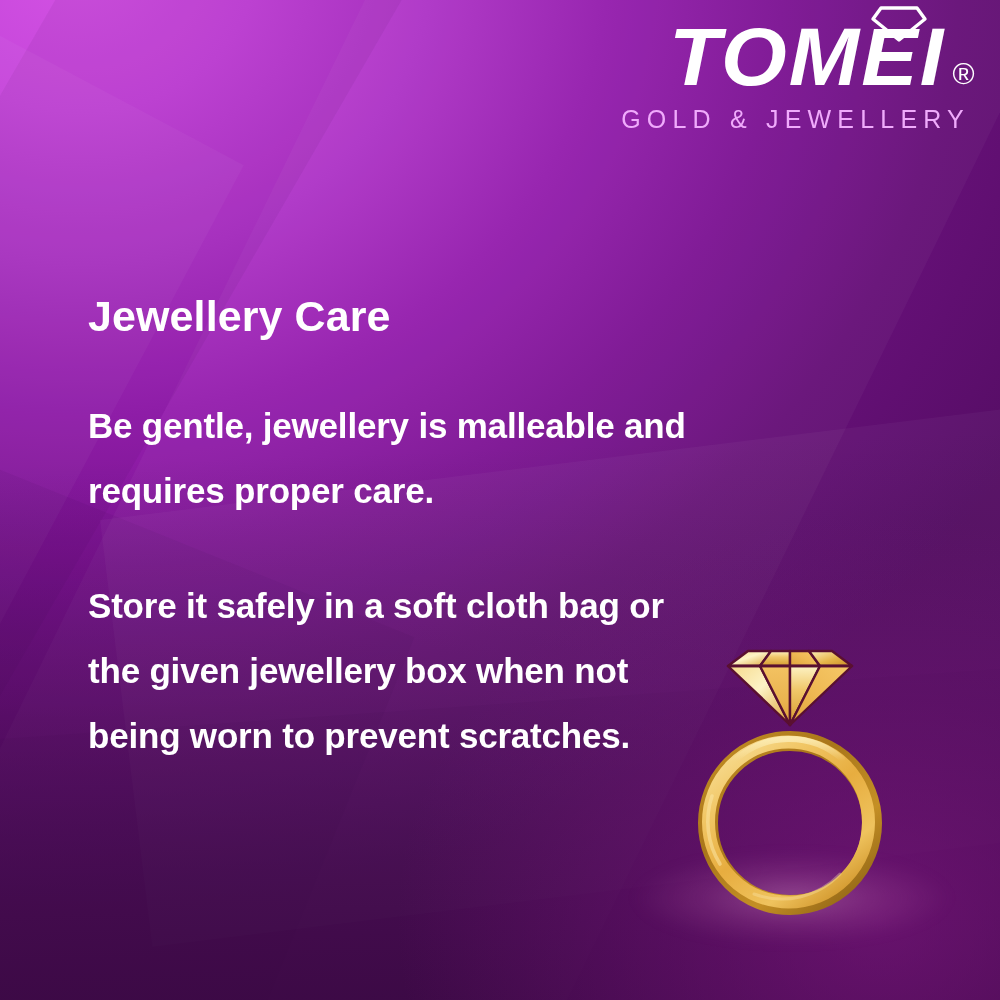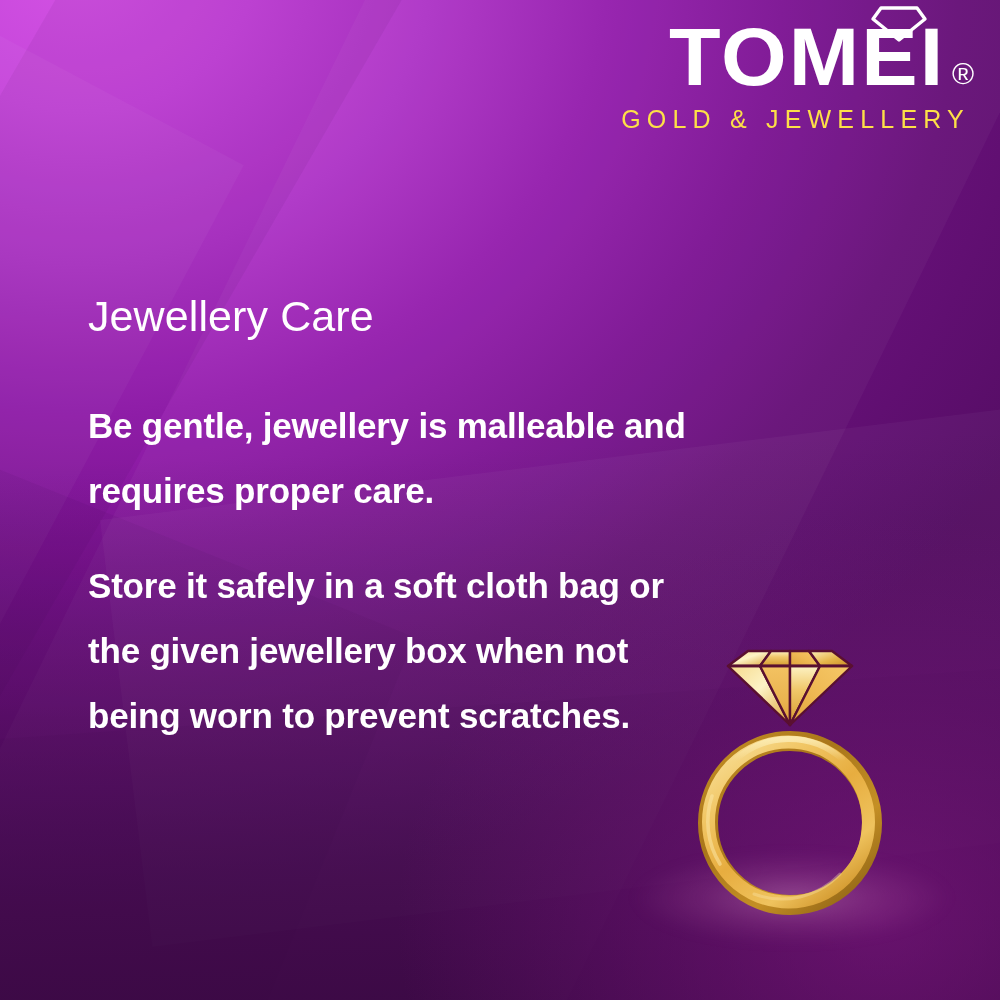--- a/index.html
+++ b/index.html
@@ -61,20 +61,21 @@
     position:absolute;
     right:26px; top:18px;
     text-align:right;
     line-height:1;
   }
   .logo-row {
     display:flex;
     align-items:flex-end;
     justify-content:flex-end;
     position:relative;
+    font-style:italic;
   }
   .wordmark {
     font-family:"Liberation Sans", sans-serif;
     font-weight:bold;
     font-size:82px;
     letter-spacing:2px;
     color:#ffffff;
     line-height:0.96;
     transform:scaleX(1.03);
     transform-origin:right center;
@@ -91,48 +92,48 @@
     position:absolute;
     right:46px; top:-13px;
     width:58px; height:38px;
   }
   .tagline {
     margin-top:10px;
     font-family:"Liberation Sans", sans-serif;
     font-weight:normal;
     font-size:25px;
     letter-spacing:6.2px;
-    color:#fde047;
+    color:#f0abfc;
     padding-right:4px;
   }
 
   
   .content {
     position:absolute;
     left:88px; top:292px;
     width:600px;
   }
   .headline {
     font-family:"Liberation Sans", sans-serif;
-    font-weight:normal;
+    font-weight:bold;
     font-size:43px;
     color:#ffffff;
     letter-spacing:0.1px;
     line-height:1.15;
   }
   .para {
     font-family:"Liberation Sans", sans-serif;
     font-weight:bold;
     font-size:35px;
     color:#ffffff;
     line-height:65px;
     letter-spacing:-0.2px;
   }
   .para.p1 { margin-top:52px; }
-  .para.p2 { margin-top:30px; }
+  .para.p2 { margin-top:50px; }
 
   
   .ring-art {
     position:absolute;
     left:690px; top:628px;
     width:200px; height:290px;
   }
   .ring-glow {
     position:absolute;
     left:582px; top:838px;

